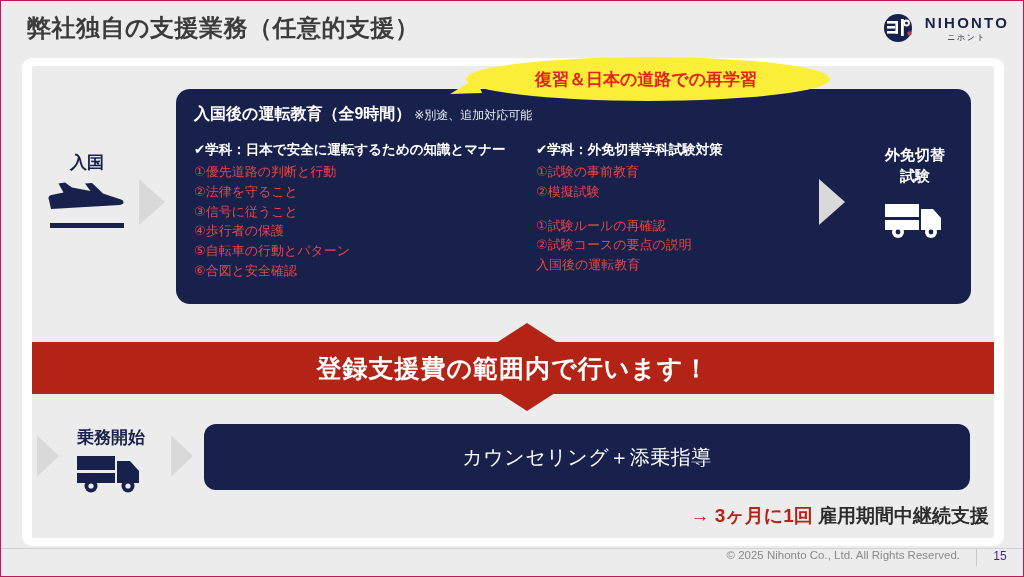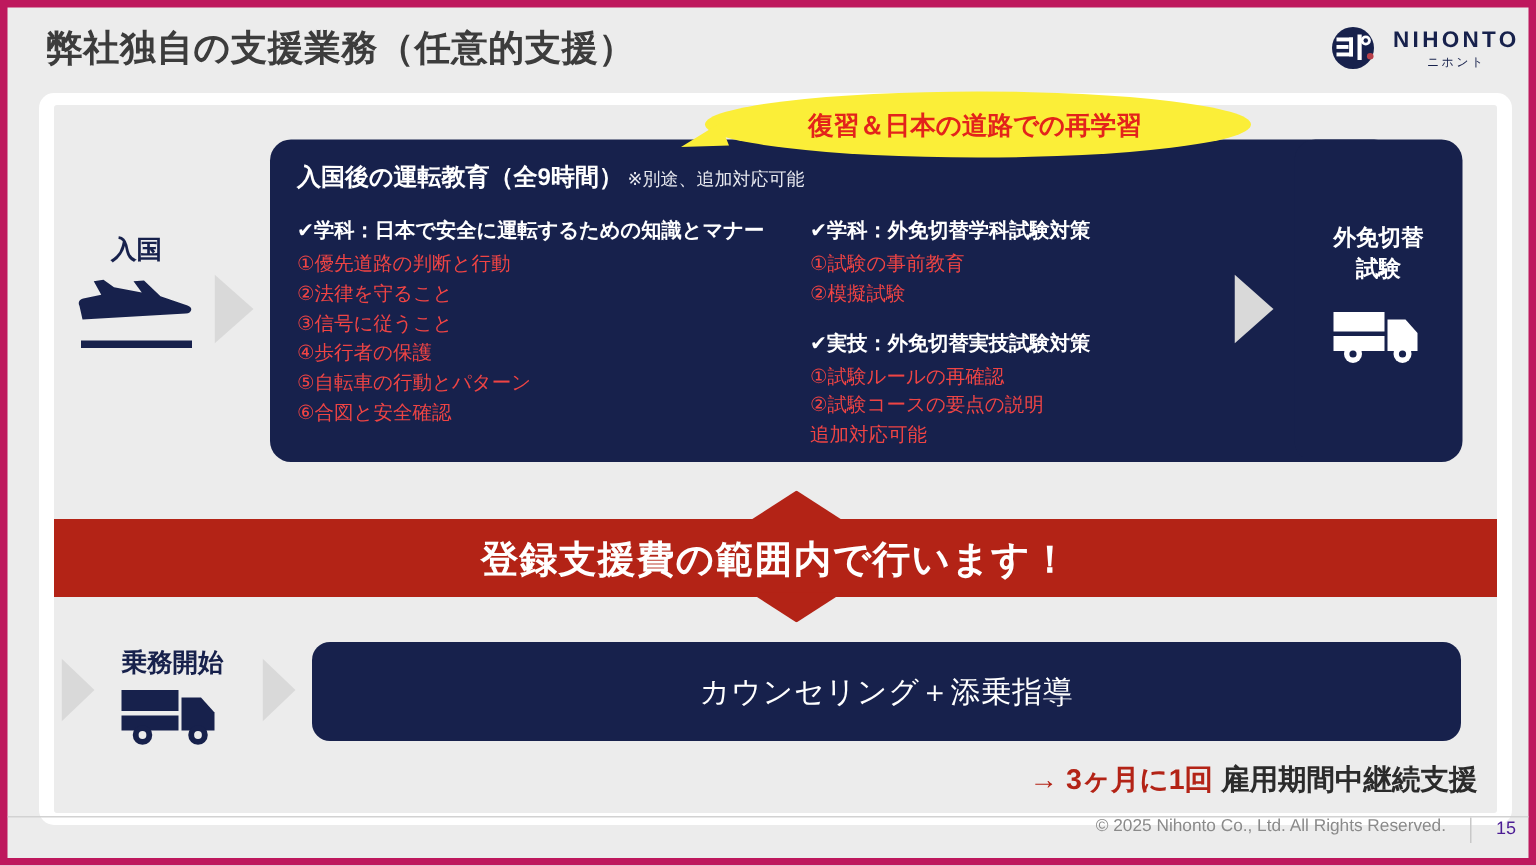--- a/index.html
+++ b/index.html
@@ -11,21 +11,21 @@
     font-family: "Liberation Sans", "DejaVu Sans", sans-serif;
   }
 
   #slide {
     position: relative;
     width: 1024px;
     height: 577px;
     background: #ececec;
     overflow: hidden;
     box-sizing: border-box;
-    border: 5px solid #be185d;
+    border: 1px solid #be185d;
   }
 
   
   #header {
     position: absolute;
     left: 0; top: 0;
     width: 1024px;
     height: 55px;
   }
   #page-title {
@@ -384,24 +384,23 @@
       <div class="col-item">④歩行者の保護</div>
       <div class="col-item">⑤自転車の行動とパターン</div>
       <div class="col-item">⑥合図と安全確認</div>
     </div>
 
     <div class="col" id="col-right">
       <div class="col-head">✔学科：外免切替学科試験対策</div>
       <div class="col-item">①試験の事前教育</div>
       <div class="col-item">②模擬試験</div>
       <div class="col-gap"></div>
-      <div class="col-head">✔実技：外免切替実技試験対策</div>
       <div class="col-item">①試験ルールの再確認</div>
       <div class="col-item">②試験コースの要点の説明</div>
-      <div class="col-item">追加対応可能</div>
+      <div class="col-item">入国後の運転教育</div>
     </div>
   </div>
 
   <svg class="gray-arrow" style="left:818px; top:178px;" width="28" height="46" viewBox="0 0 28 46">
     <path d="M0 0 L26 23 L0 46 Z" fill="#d9d9d9"></path>
   </svg>
 
   <div id="exam-box">
     <div id="exam-label">
       <span>外免切替</span><br>

